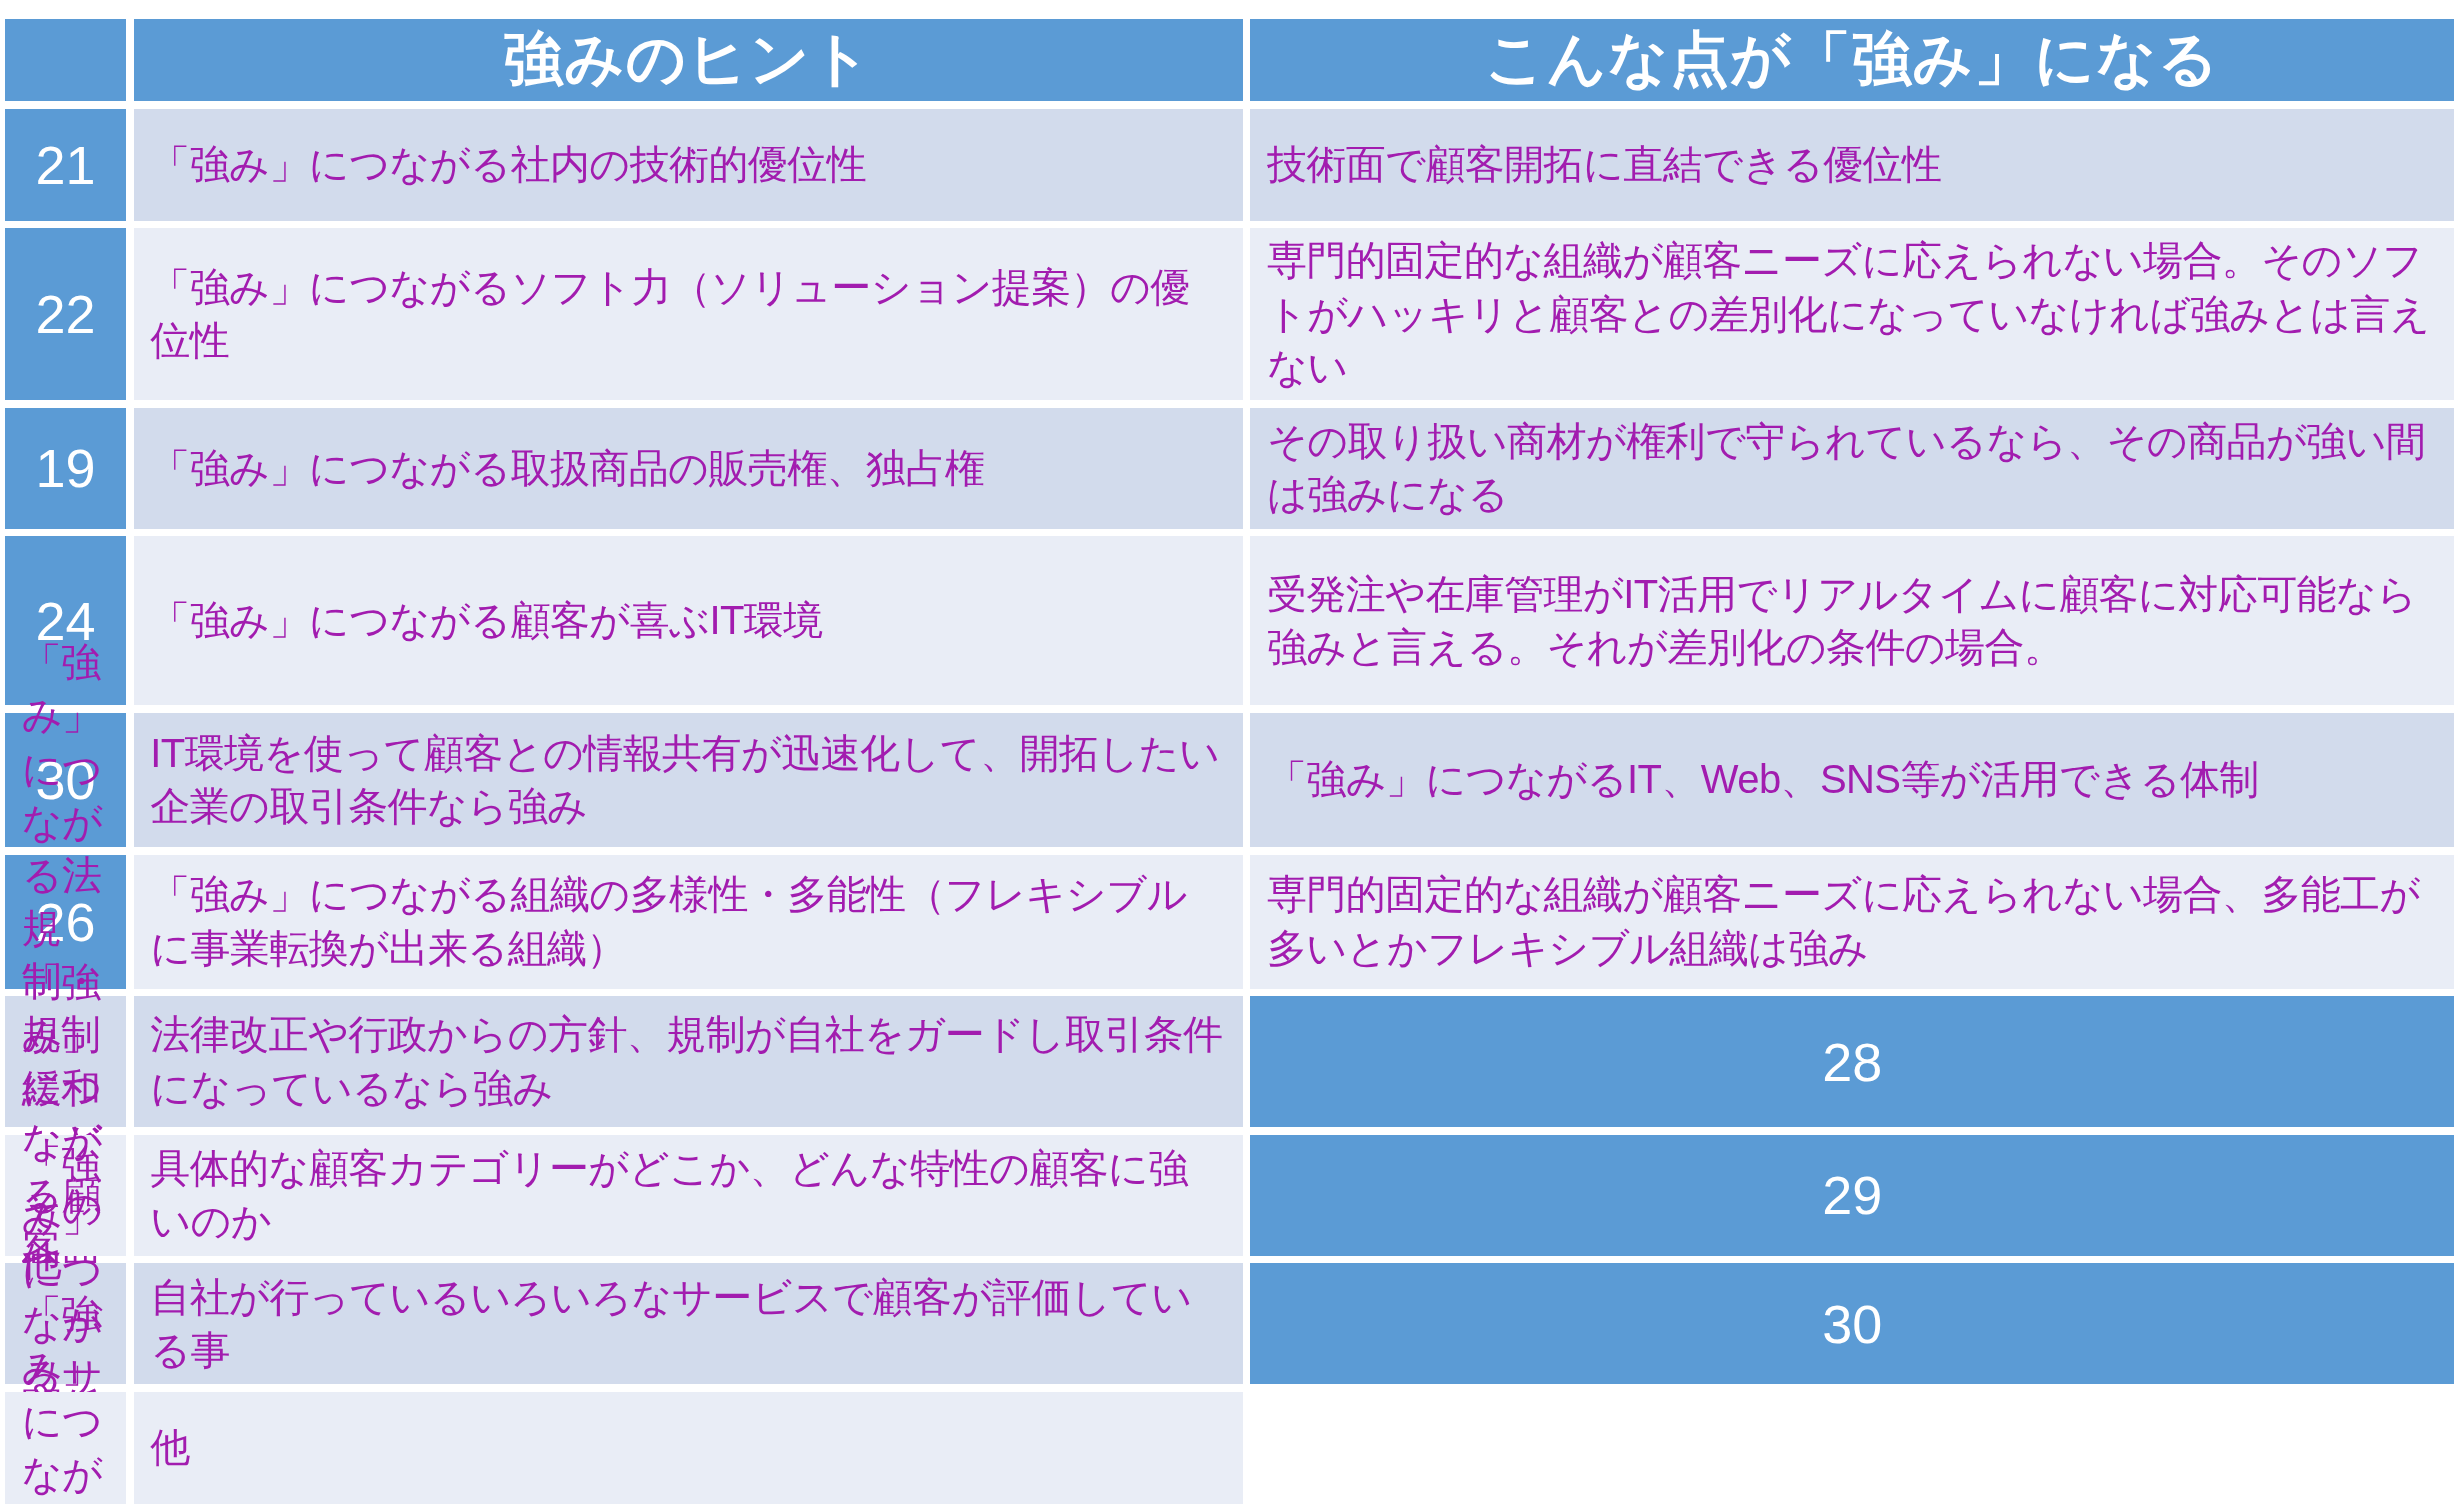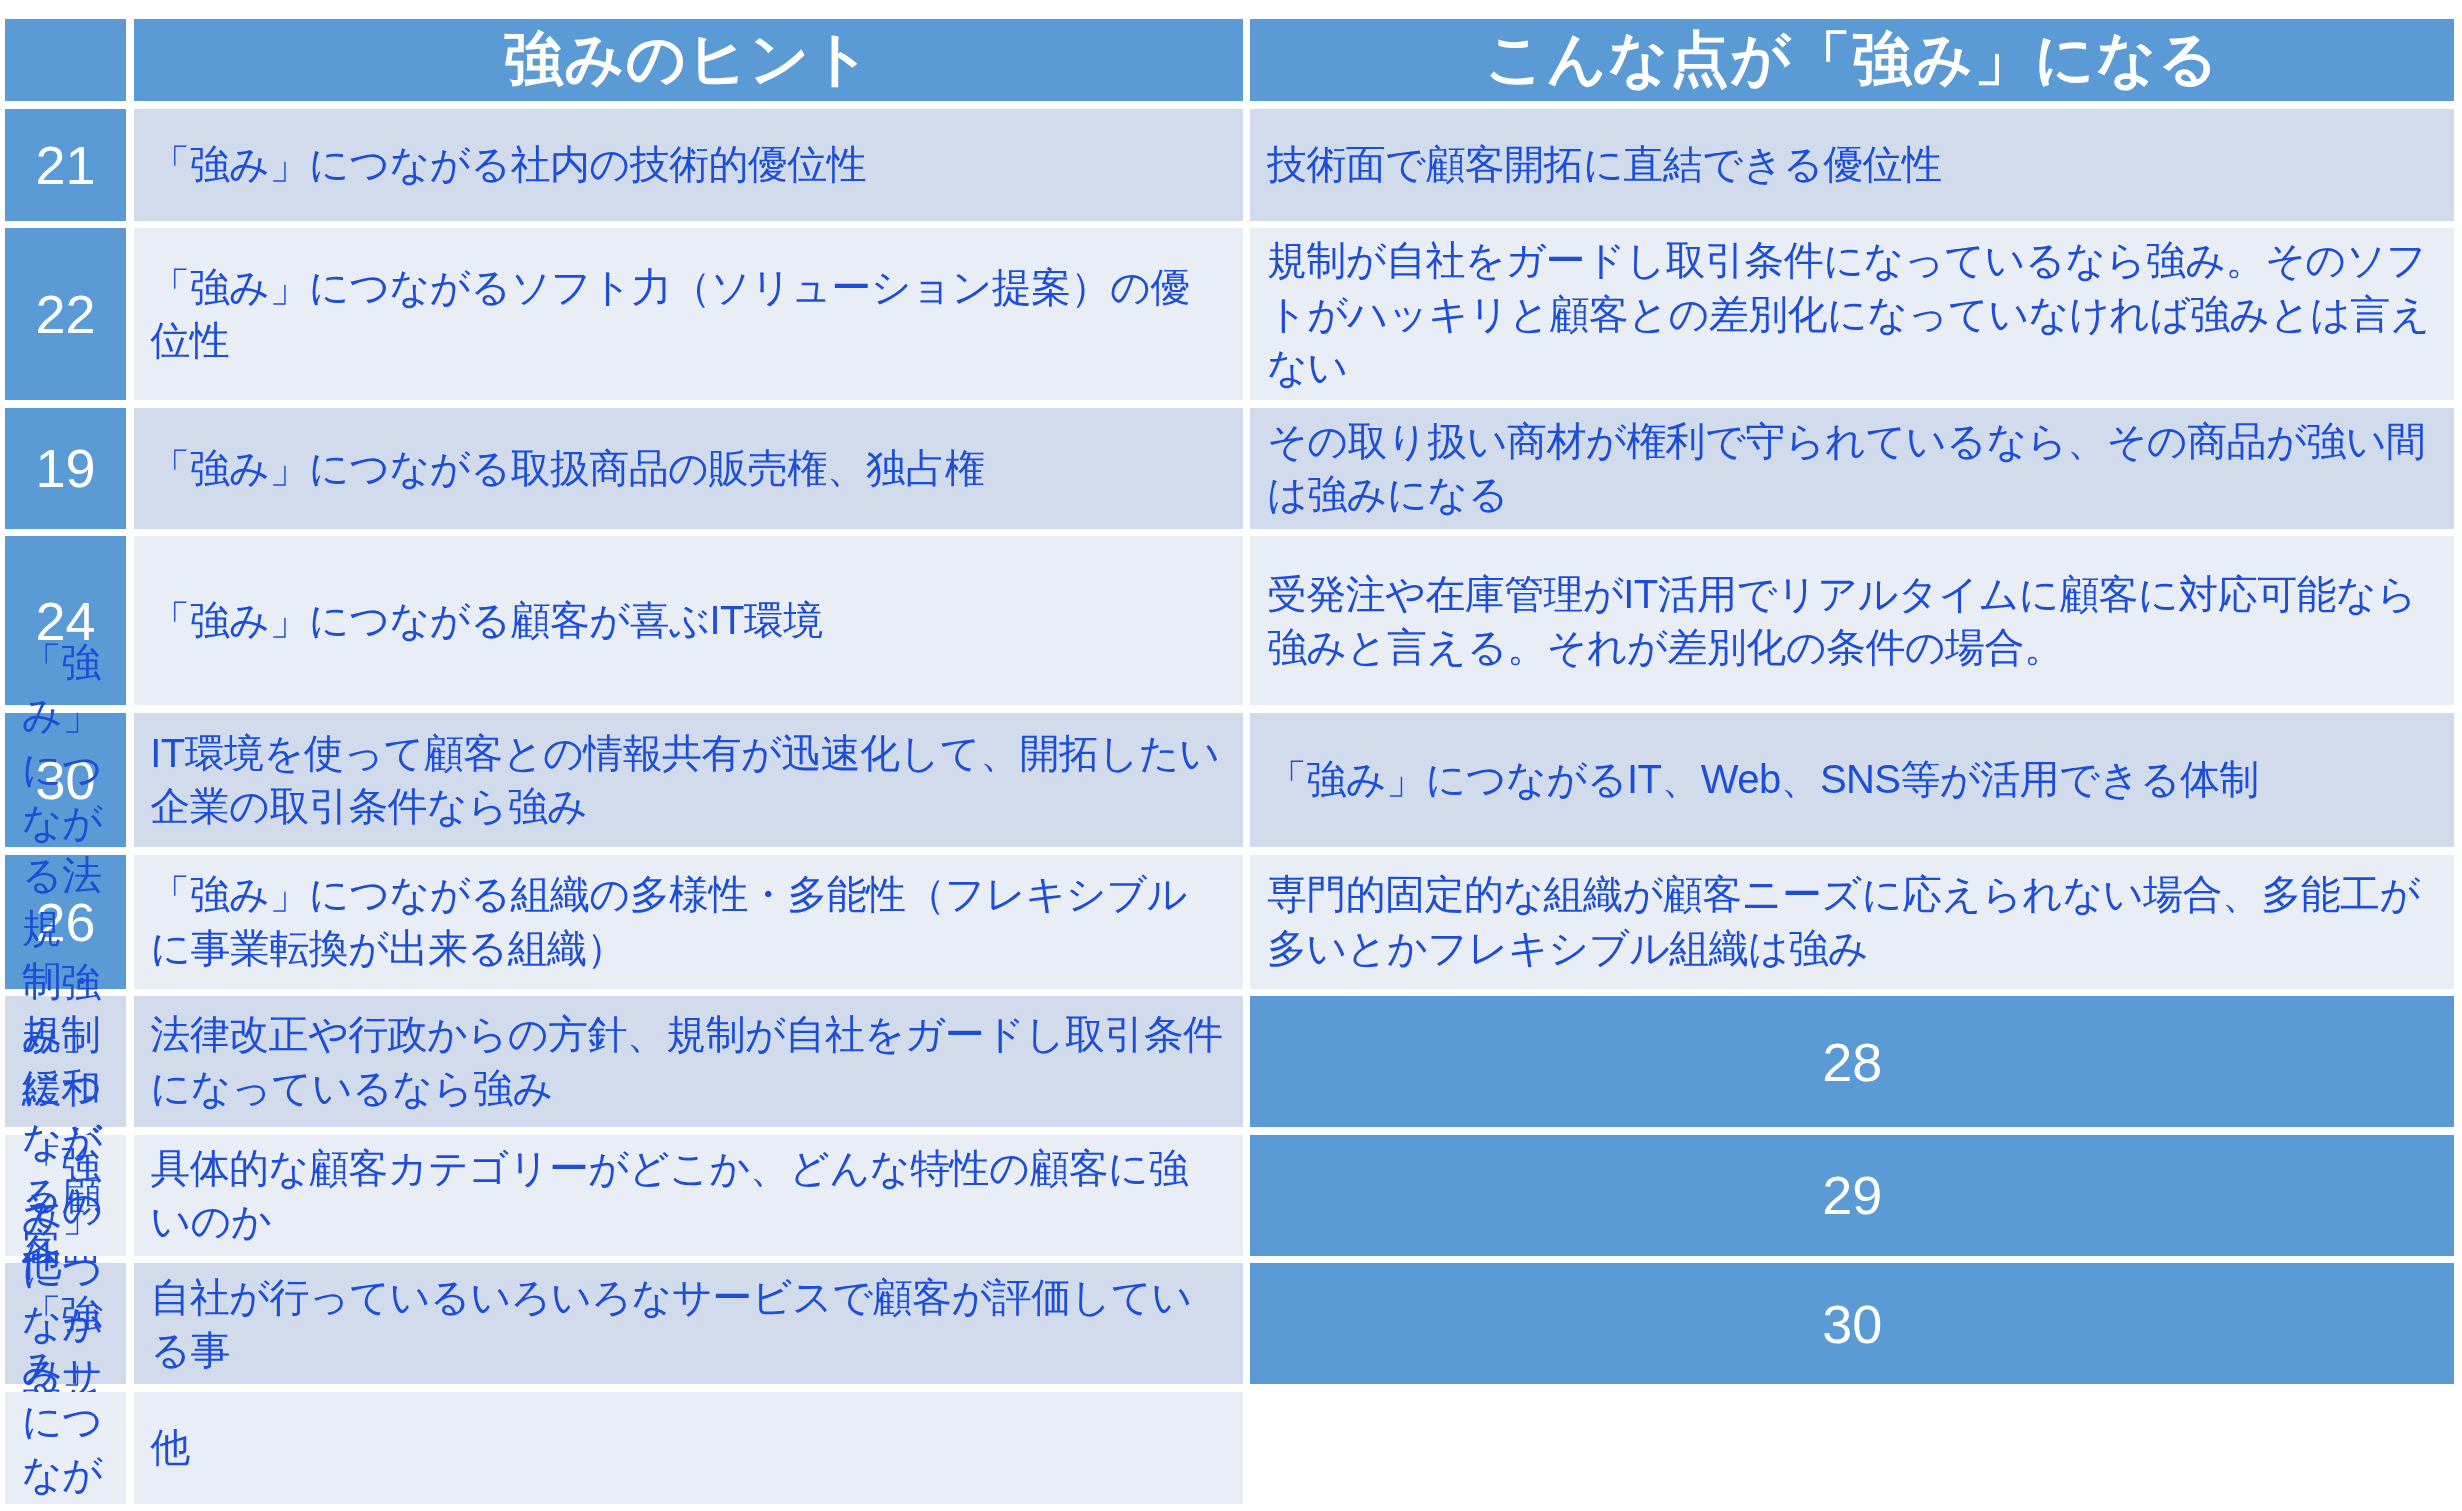--- a/index.html
+++ b/index.html
@@ -20,21 +20,21 @@
     width:2449px;
     display:grid;
     grid-template-columns:121px 1109px 1204px;
     grid-template-rows:82px 112px 172px 121px 169px 134px 134px 131px 121px 121px 112px;
     gap:7.6px;
     background:#ffffff;
   }
   .cell{
     display:flex;
     align-items:center;
-    color:#1d4ed8;
+    color:#a21caf;
   }
   .head{
     background:var(--header-blue);
     color:#ffffff;
     font-weight:bold;
     font-size:59px;
     justify-content:center;
     letter-spacing:1.3px;
   }
   .num{
@@ -62,21 +62,21 @@
   <div class="cell head"></div>
   <div class="cell head">強みのヒント</div>
   <div class="cell head">こんな点が「強み」になる</div>
 
   <div class="cell num">21</div>
   <div class="cell txt dark">「強み」につながる社内の技術的優位性</div>
   <div class="cell txt dark">技術面で顧客開拓に直結できる優位性</div>
 
   <div class="cell num">22</div>
   <div class="cell txt light">「強み」につながるソフト力（ソリューション提案）の優位性</div>
-  <div class="cell txt light">規制が自社をガードし取引条件になっているなら強み。そのソフトがハッキリと顧客との差別化になっていなければ強みとは言えない</div>
+  <div class="cell txt light">専門的固定的な組織が顧客ニーズに応えられない場合。そのソフトがハッキリと顧客との差別化になっていなければ強みとは言えない</div>
 
   <div class="cell num">19</div>
   <div class="cell txt dark">「強み」につながる取扱商品の販売権、独占権</div>
   <div class="cell txt dark">その取り扱い商材が権利で守られているなら、その商品が強い間は強みになる</div>
 
   <div class="cell num">24</div>
   <div class="cell txt light">「強み」につながる顧客が喜ぶIT環境</div>
   <div class="cell txt light">受発注や在庫管理がIT活用でリアルタイムに顧客に対応可能なら強みと言える。それが差別化の条件の場合。</div>
 
   <div class="cell num">30</div>

